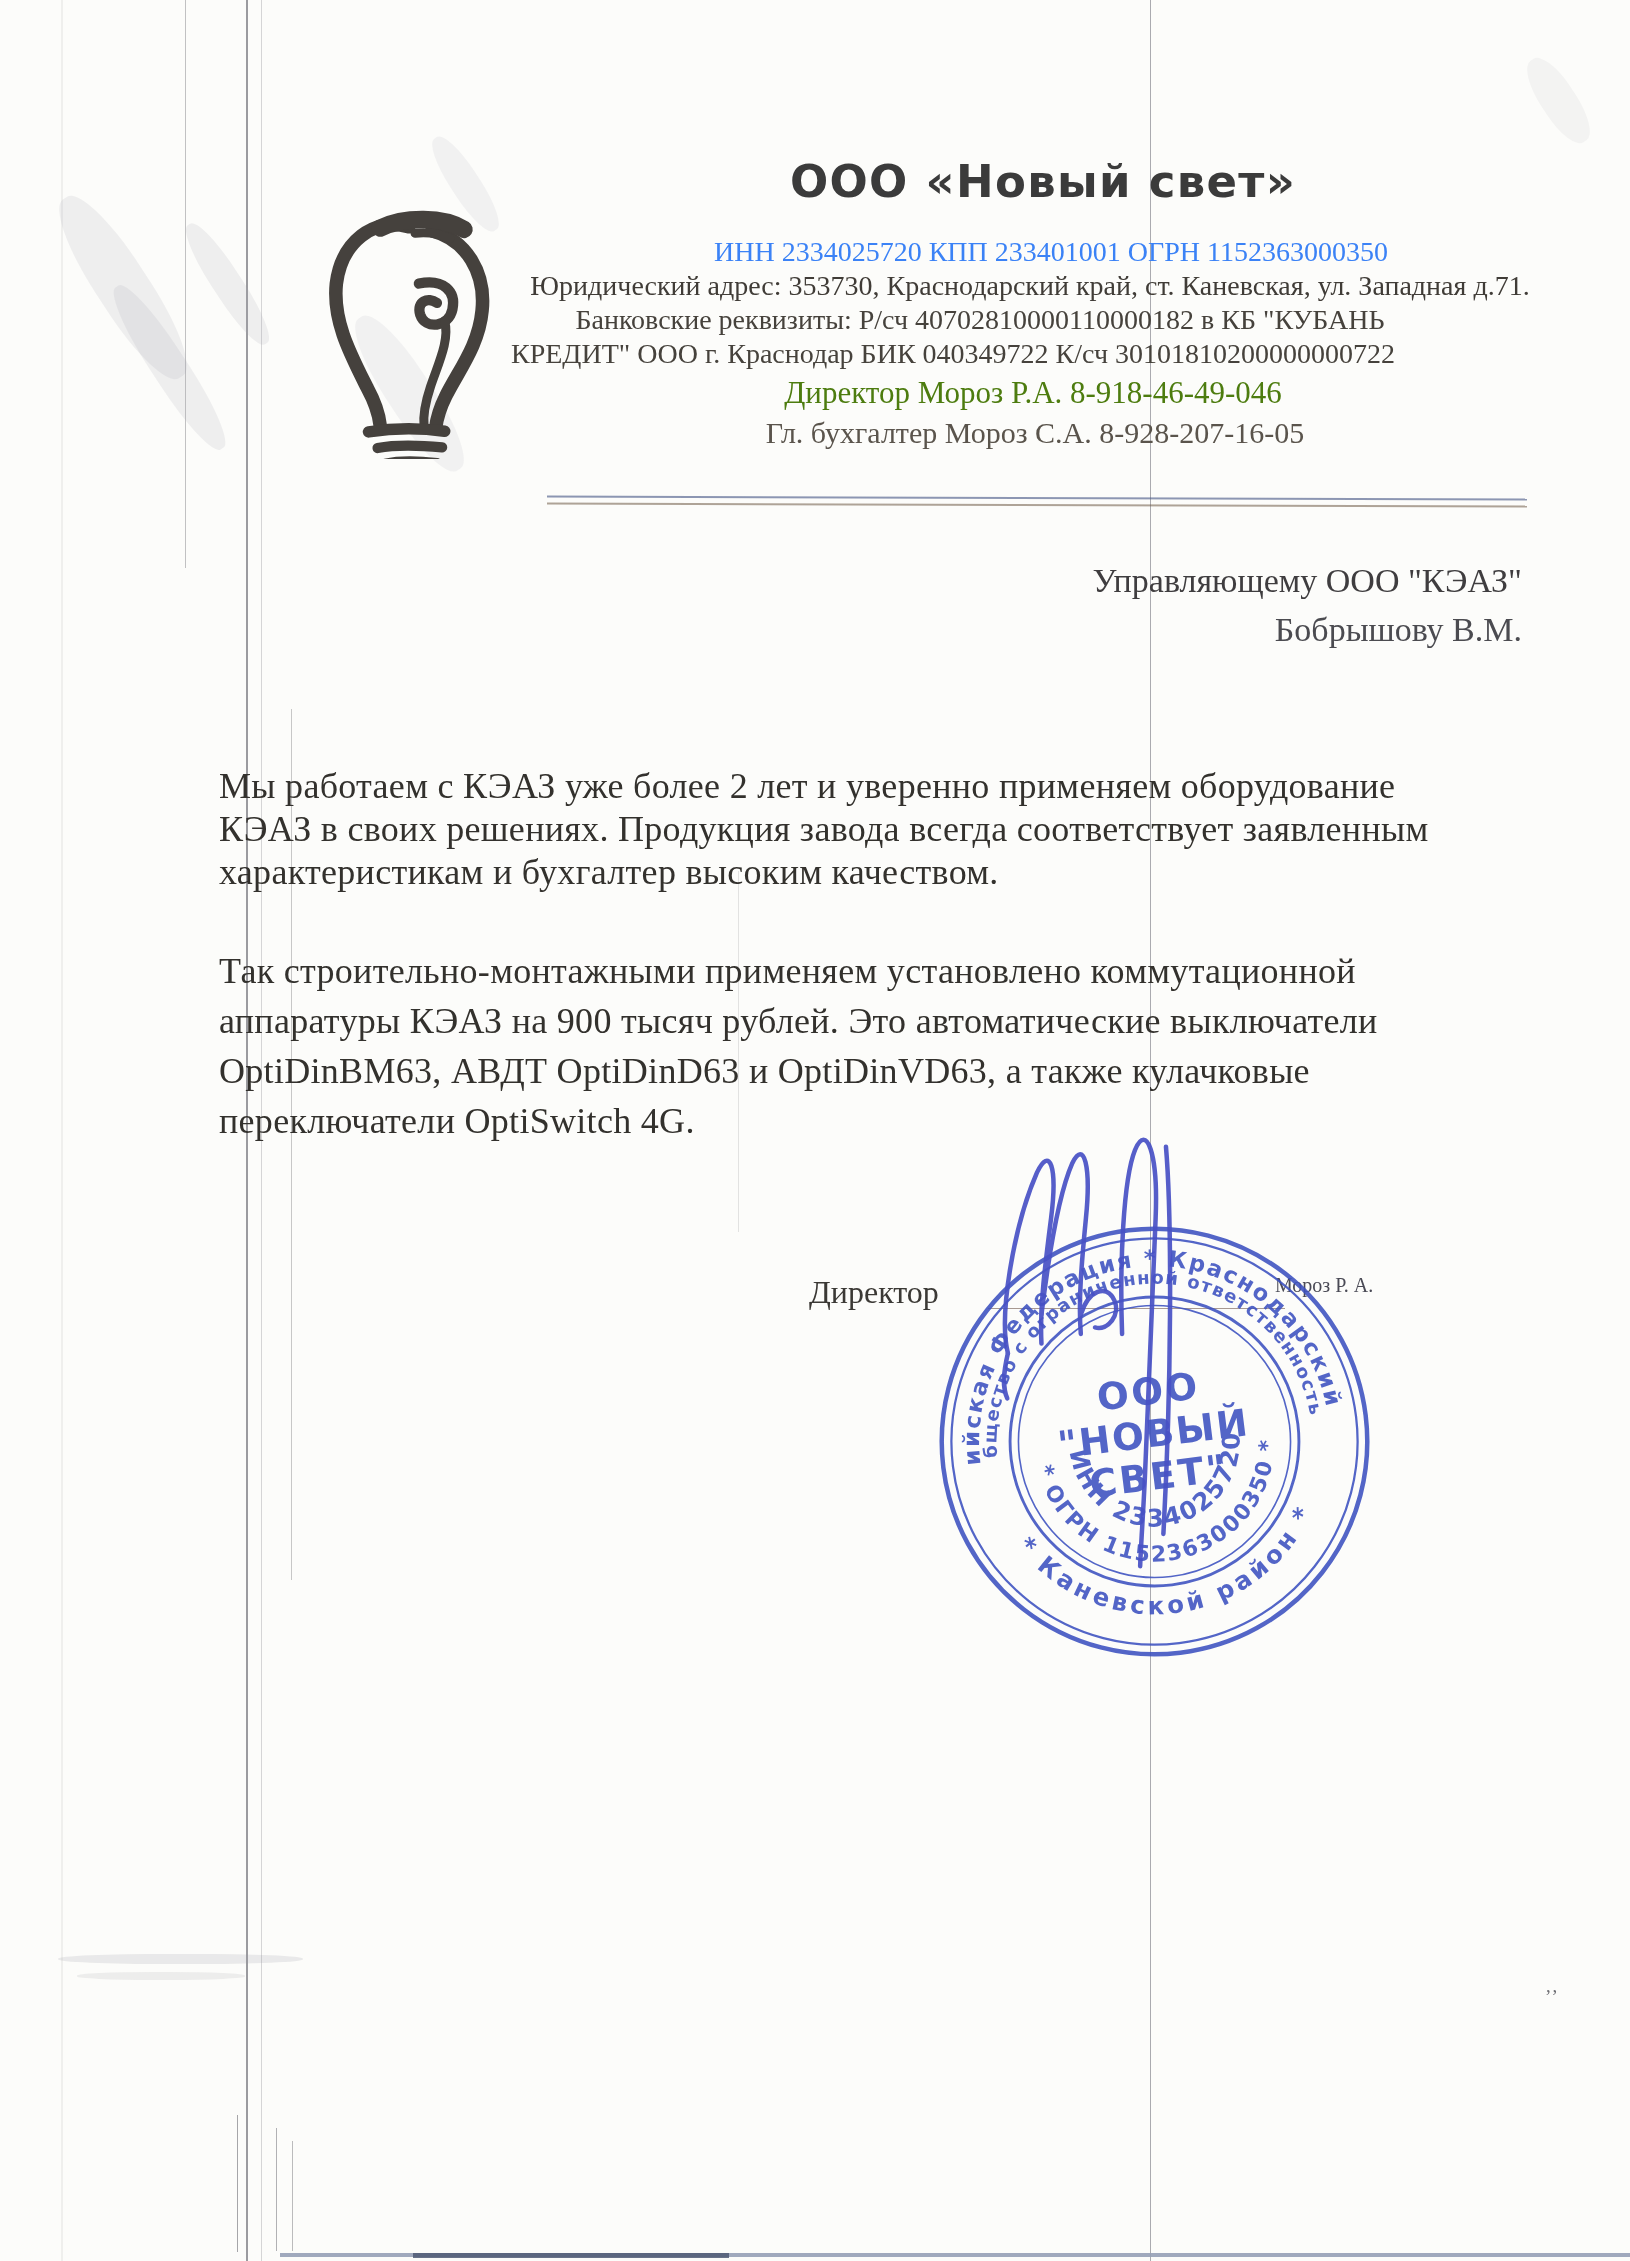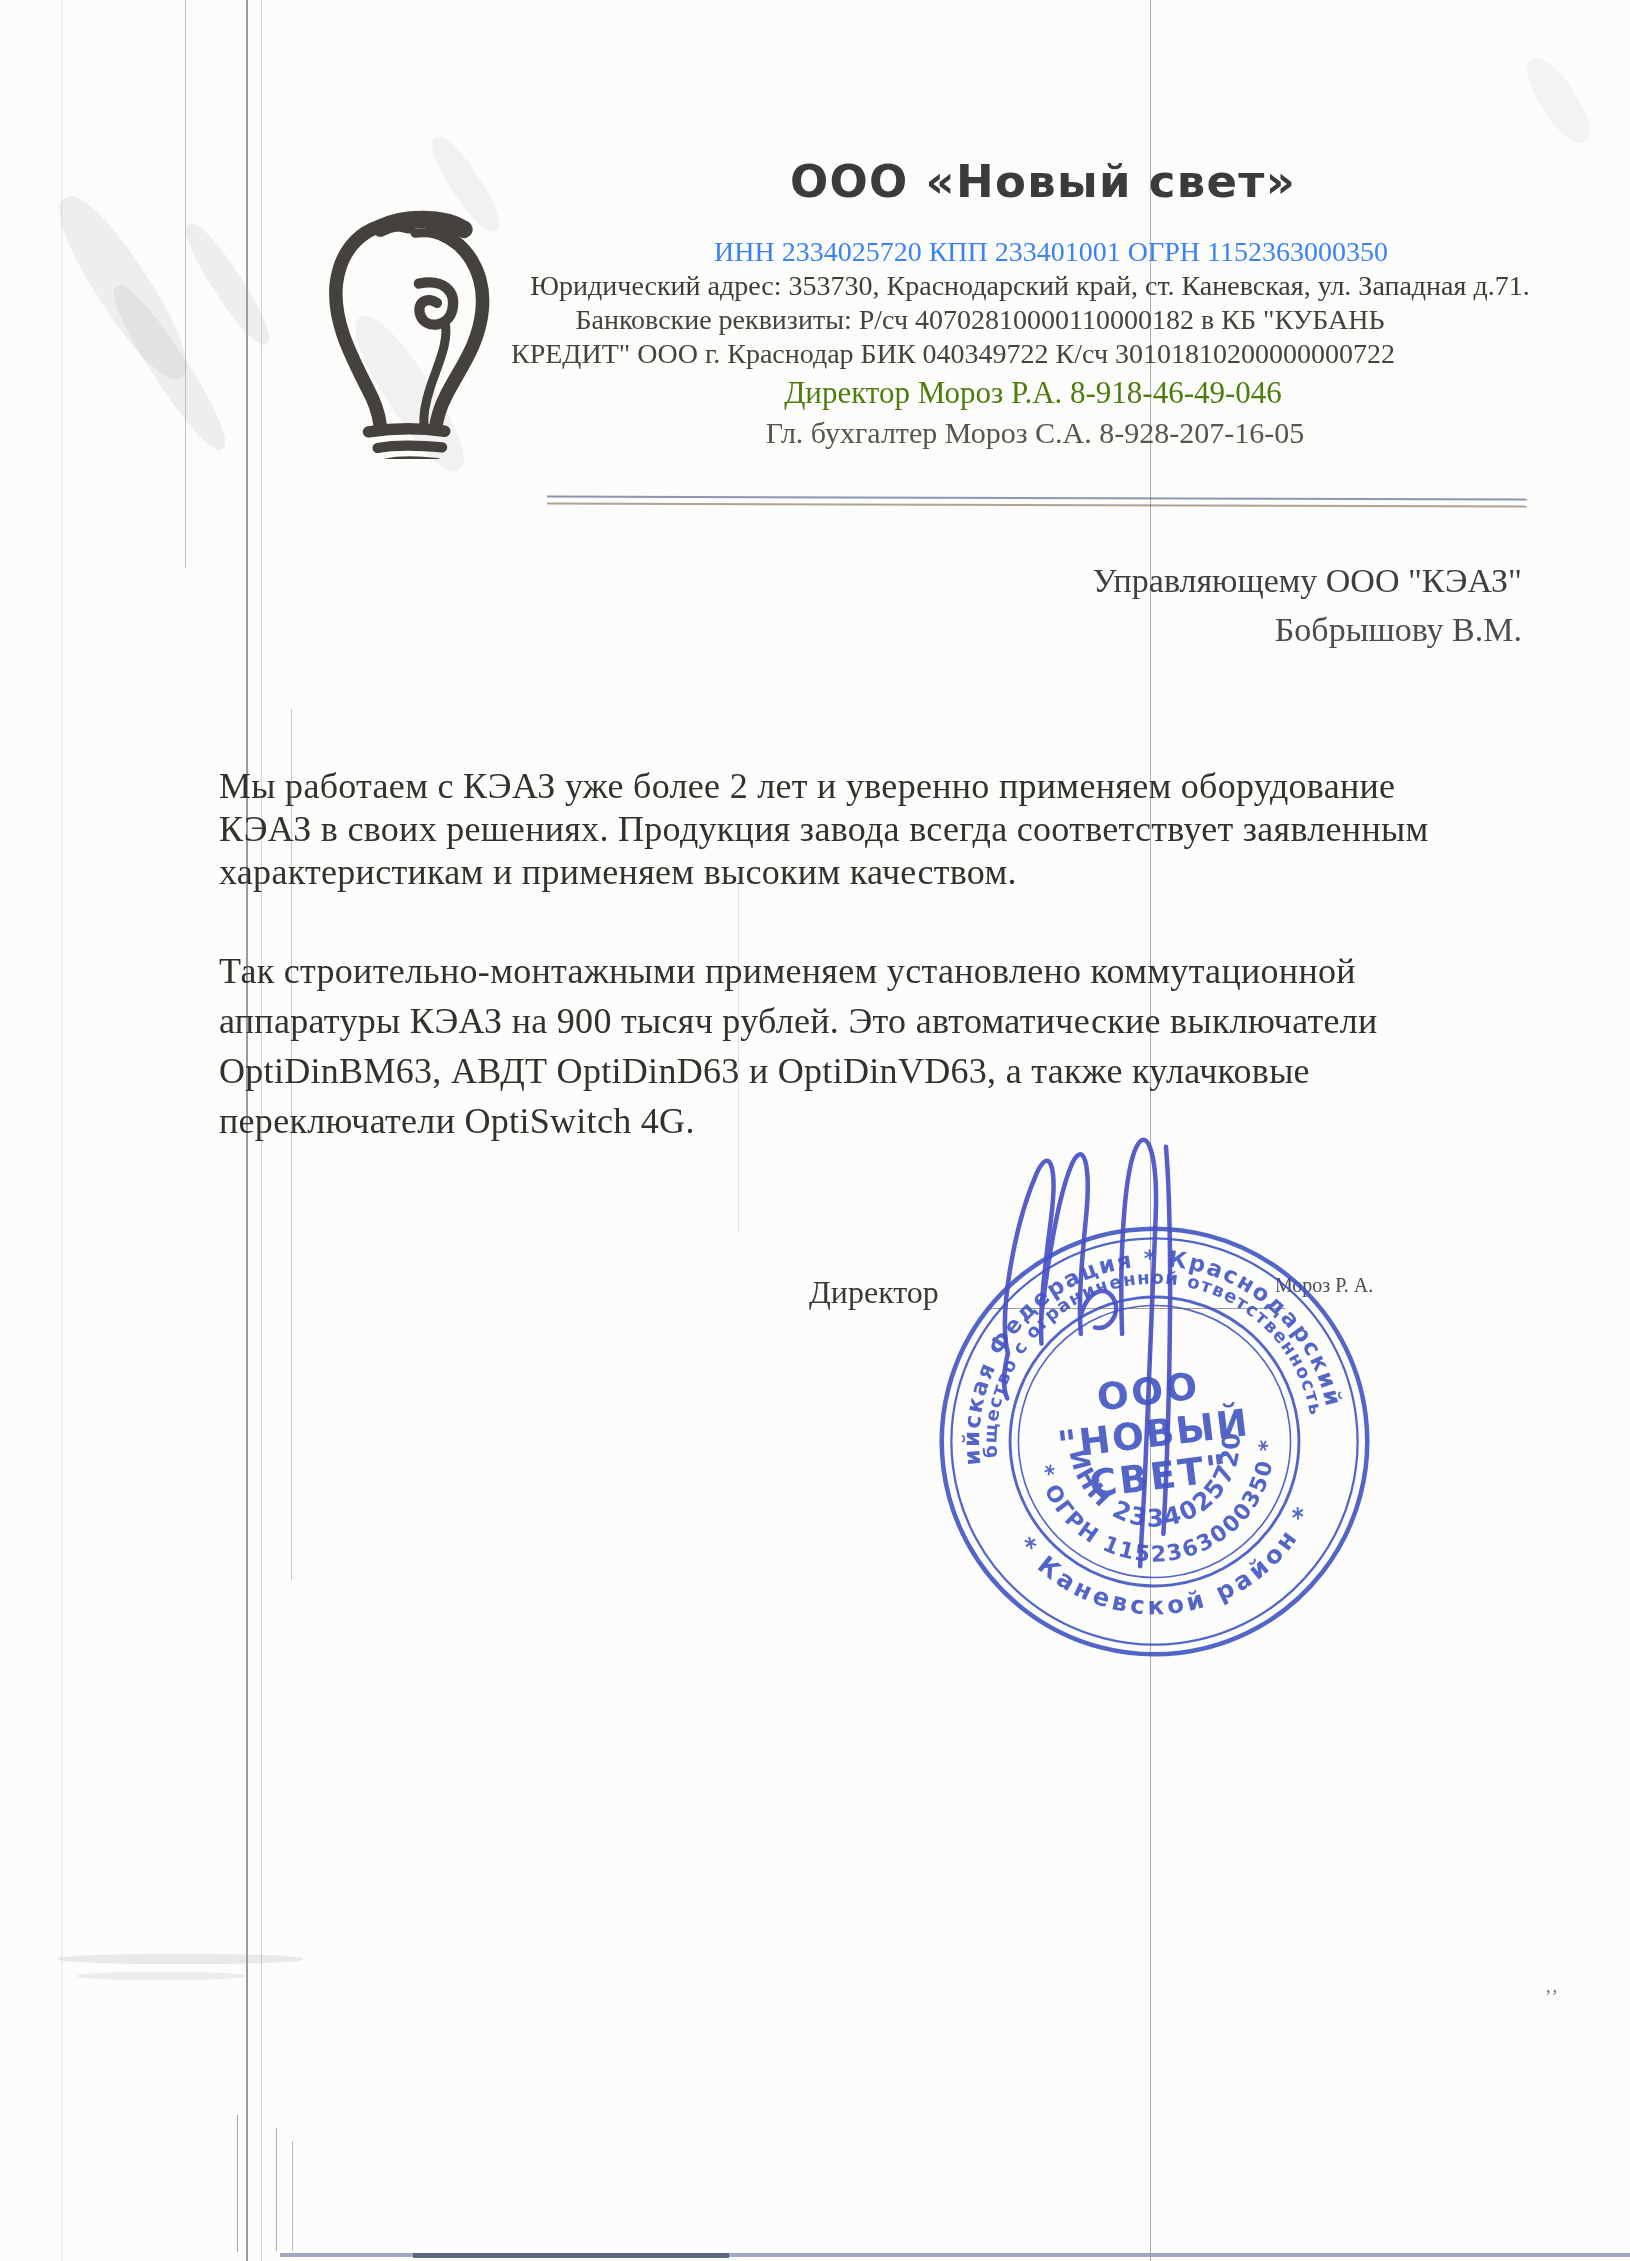--- a/index.html
+++ b/index.html
@@ -75,21 +75,21 @@
   <div class="rule" style="left:547px;top:504px;width:980px;background:rgba(110,90,70,0.55);transform:rotate(0.18deg);"></div>
 
   <div class="abs serif" style="left:877px;top:556px;width:645px;text-align:right;line-height:49px;">
     <div style="font-size:34px;color:#3f3d3f;">Управляющему ООО "КЭАЗ"</div>
     <div style="font-size:34px;color:#4b4b50;">Бобрышову В.М.</div>
   </div>
 
   <div class="abs serif" style="left:219px;top:765px;width:1283px;line-height:43px;">
     <div class="bodytext">Мы работаем с КЭАЗ уже более 2 лет и уверенно применяем оборудование</div>
     <div class="bodytext">КЭАЗ в своих решениях. Продукция завода всегда соответствует заявленным</div>
-    <div class="bodytext">характеристикам и применяем высоким качеством.</div>
+    <div class="bodytext">характеристикам и бухгалтер высоким качеством.</div>
   </div>
 
   <div class="abs serif" style="left:219px;top:946px;width:1283px;line-height:50px;">
     <div class="bodytext">Так строительно-монтажными применяем установлено коммутационной</div>
     <div class="bodytext">аппаратуры КЭАЗ  на 900 тысяч рублей. Это автоматические выключатели</div>
     <div class="bodytext">OptiDinBM63, АВДТ OptiDinD63 и OptiDinVD63, а также кулачковые</div>
     <div class="bodytext">переключатели OptiSwitch 4G.</div>
   </div>
 
   <div class="abs serif" style="left:809px;top:1274px;font-size:32px;color:#3b3935;">Директор</div>

